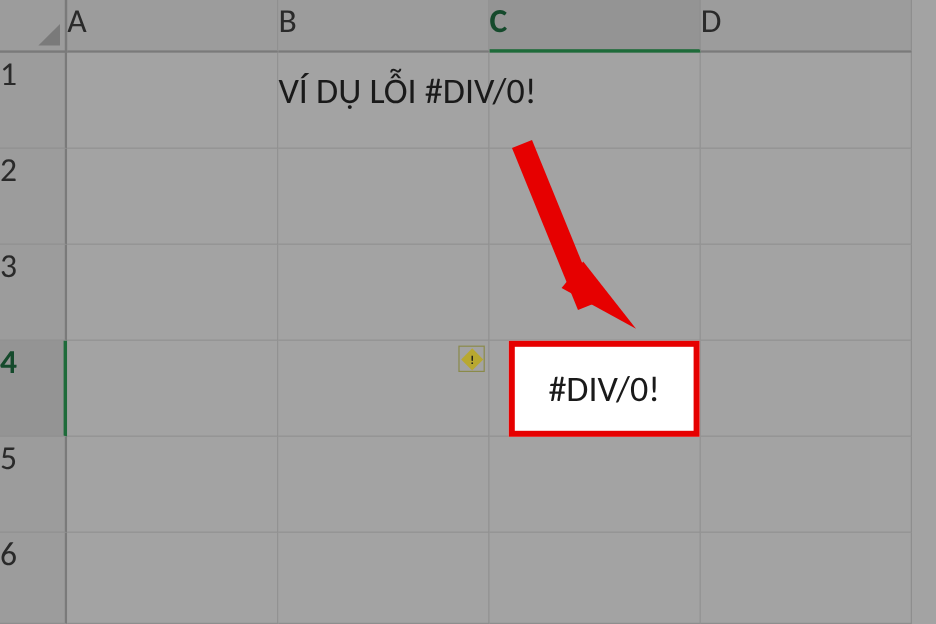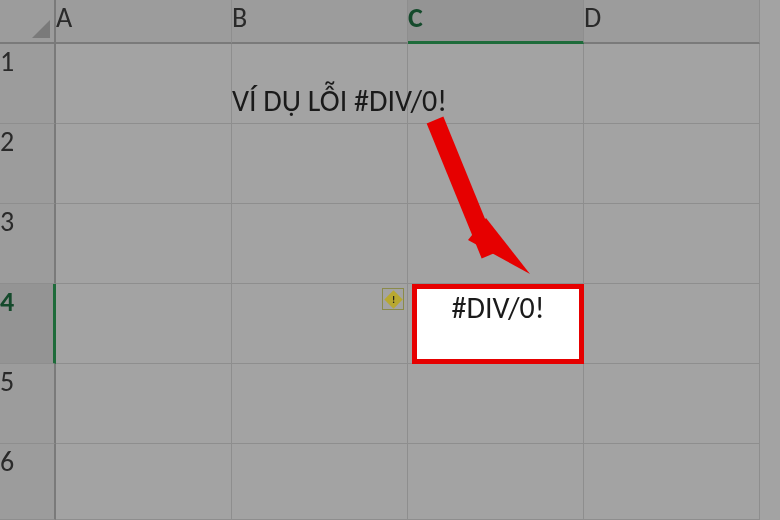--- a/index.html
+++ b/index.html
@@ -70,33 +70,32 @@
       border-bottom: 18px solid #7a7a7a;
     }
     .title-text {
       font-size: 30px;
       color: #1a1a1a;
       white-space: nowrap;
       position: absolute;
       left: 232px;
       top: 58px;
       z-index: 5;
-      margin-top: 24px;
     }
     .selected-cell {
       position: absolute;
-      left: 412px;
+      left: 424px;
       top: 284px;
-      width: 172px;
+      width: 159px;
       height: 80px;
       background: #ffffff;
       border: 5px solid #e60000;
       z-index: 20;
       display: flex;
-      align-items: flex-start;
+      align-items: center;
       justify-content: center;
       font-size: 30px;
       color: #1a1a1a;
     }
     .error-indicator {
       position: absolute;
       left: 382px;
       top: 288px;
       width: 22px;
       height: 22px;

